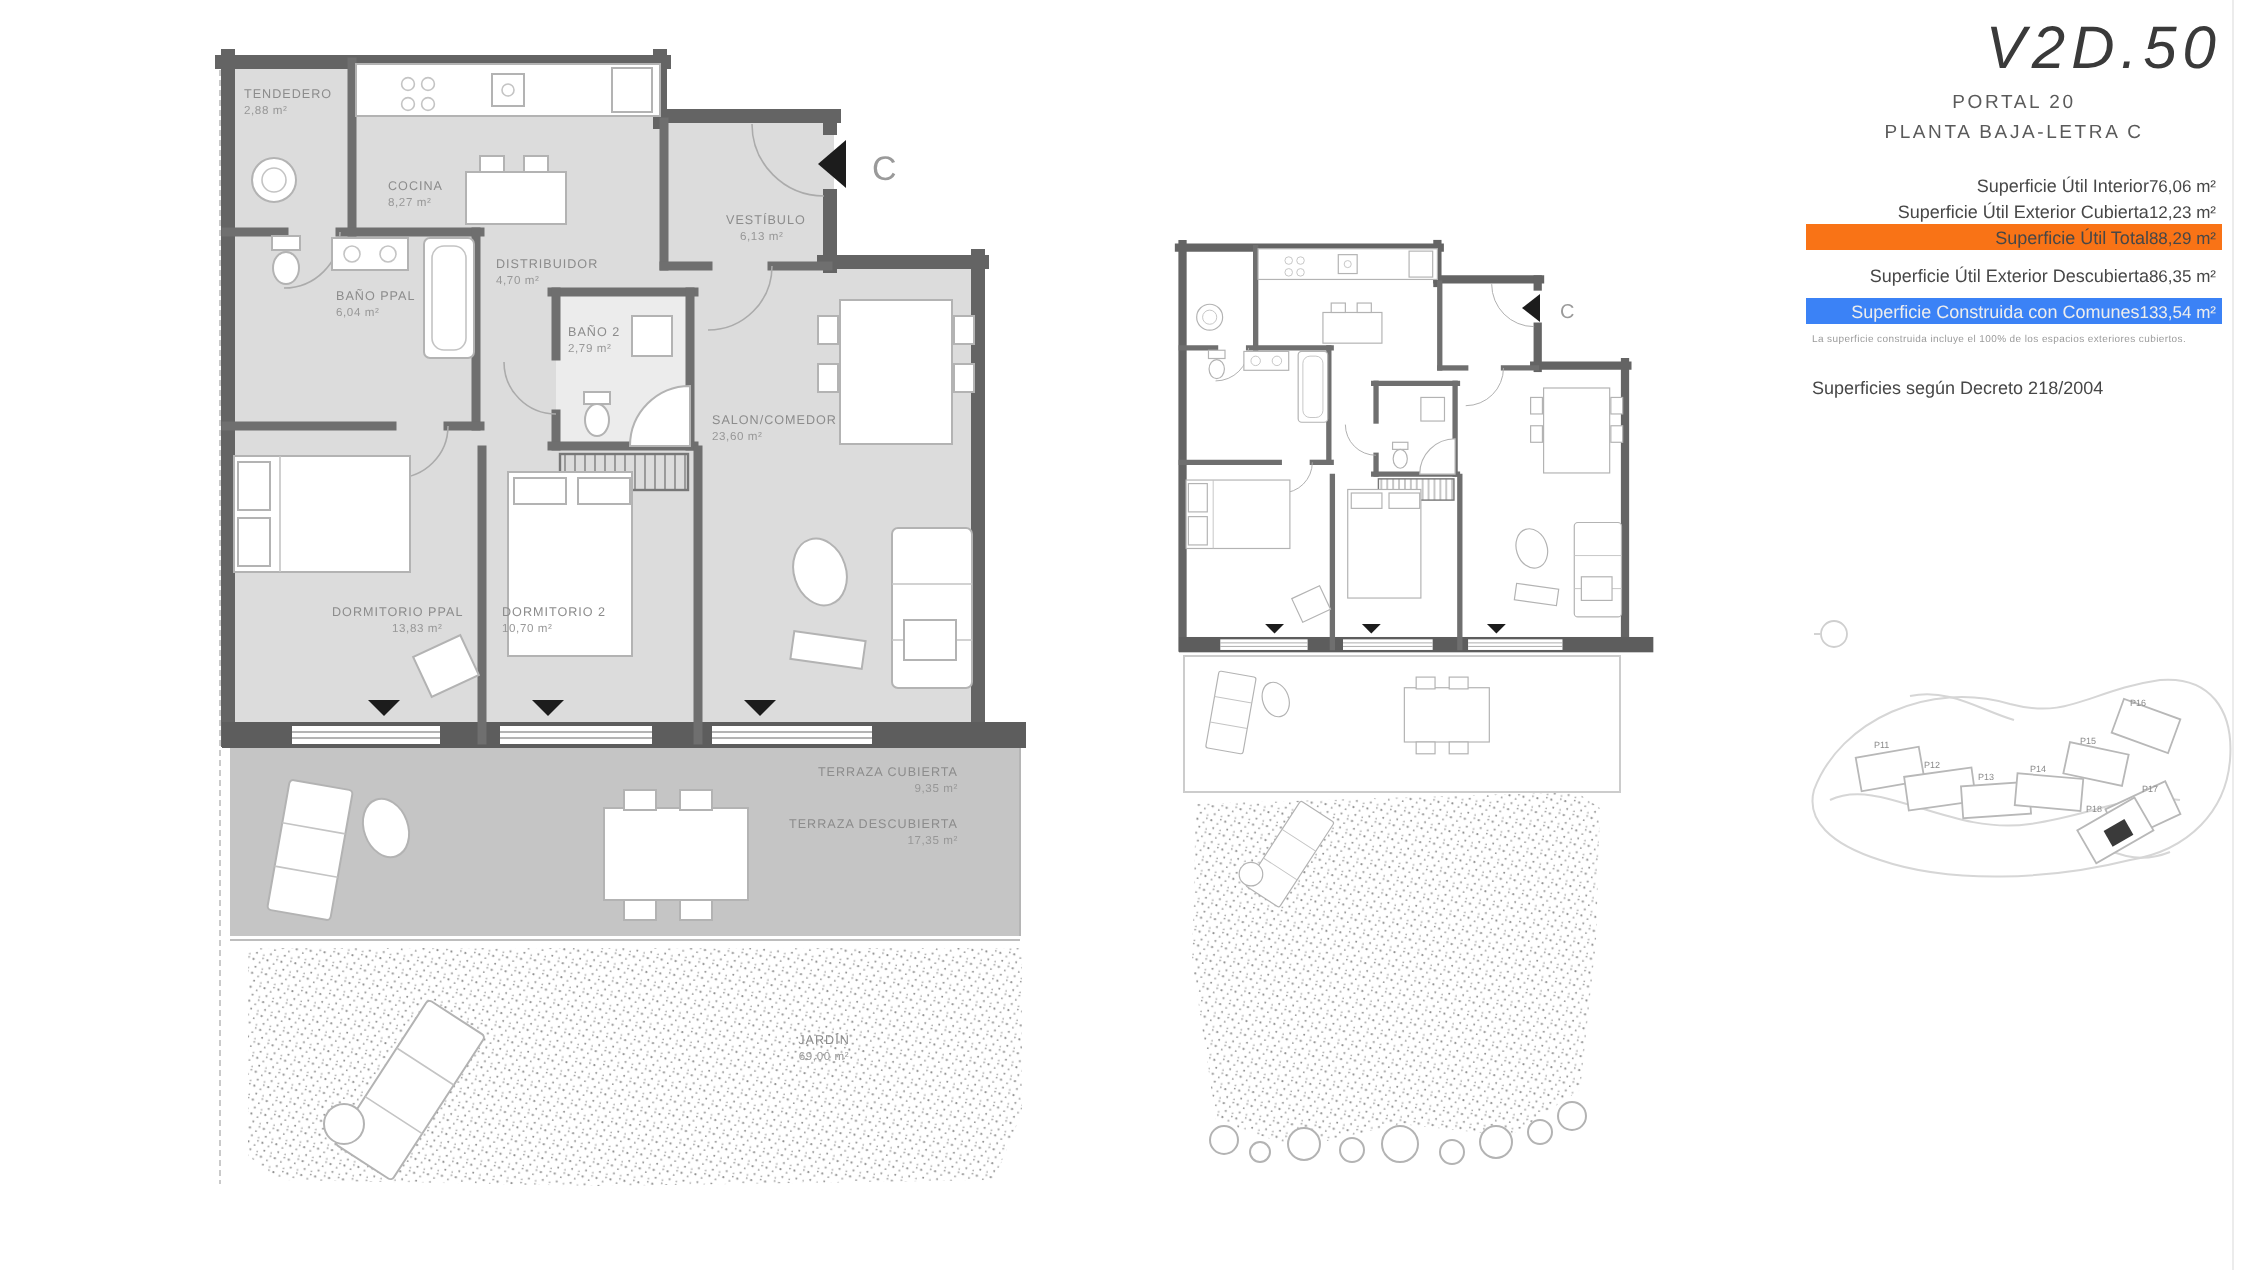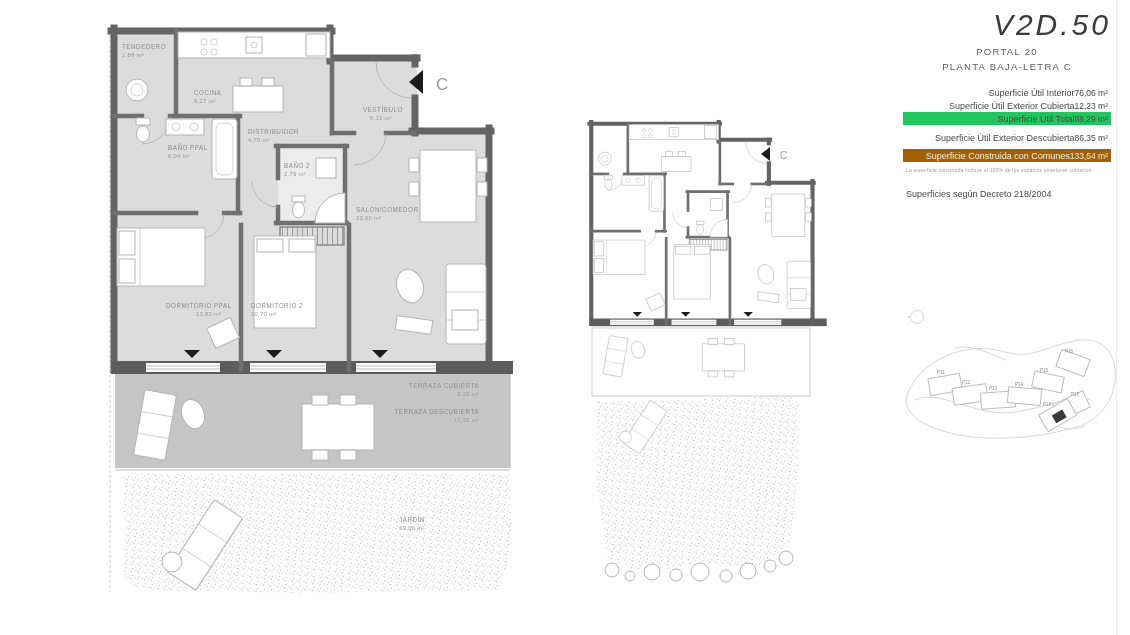--- a/index.html
+++ b/index.html
@@ -7,22 +7,22 @@
   .sheet{position:relative;width:1130px;height:635px;background:#ffffff;}
   svg.plans{position:absolute;left:0;top:0;}
   .edge-line{position:absolute;top:0;left:1116px;width:1px;height:635px;background:#ececec;}
 
   .panel{position:absolute;left:903px;top:8px;width:208px;color:#3f3f3f;}
   .unit{font-size:30px;font-weight:300;letter-spacing:3px;text-align:right;color:#3a3a3a;line-height:34px;font-style:italic;}
   .sub{font-size:9.5px;letter-spacing:1.3px;text-align:center;color:#5a5a5a;margin-top:4px;line-height:11px;}
   .tbl{margin-top:14px;}
   .row{display:flex;justify-content:flex-end;align-items:center;height:13px;font-size:9px;color:#474747;padding:0 3px;}
   .row .v{font-size:8.5px;white-space:nowrap;}
-  .row.gray{background:#22c55e;}
-  .row.dark{background:#a16207;color:#ededed;}
+  .row.gray{background:#f97316;}
+  .row.dark{background:#3b82f6;color:#ededed;}
   .sp6{height:6px;}.sp5{height:5px;}.sp4{height:4px;}
   .note{font-size:5px;color:#9b9b9b;margin-top:5px;padding-left:3px;letter-spacing:.2px;}
   .decree{font-size:9px;color:#474747;margin-top:16px;padding:0 3px;margin-bottom:4px;}
   .sitemap{position:absolute;left:-8px;top:292px;}
 
   .w7{stroke:#646464;stroke-width:7;fill:none;stroke-linecap:square;}
   .w4{stroke:#6f6f6f;stroke-width:4.5;fill:none;stroke-linecap:square;}
   .furn{fill:#ffffff;stroke:#b3b3b3;stroke-width:1;}
   .fln{stroke:#c4c4c4;stroke-width:.8;fill:none;}
   .arc{stroke:#ababab;stroke-width:.8;fill:none;}

